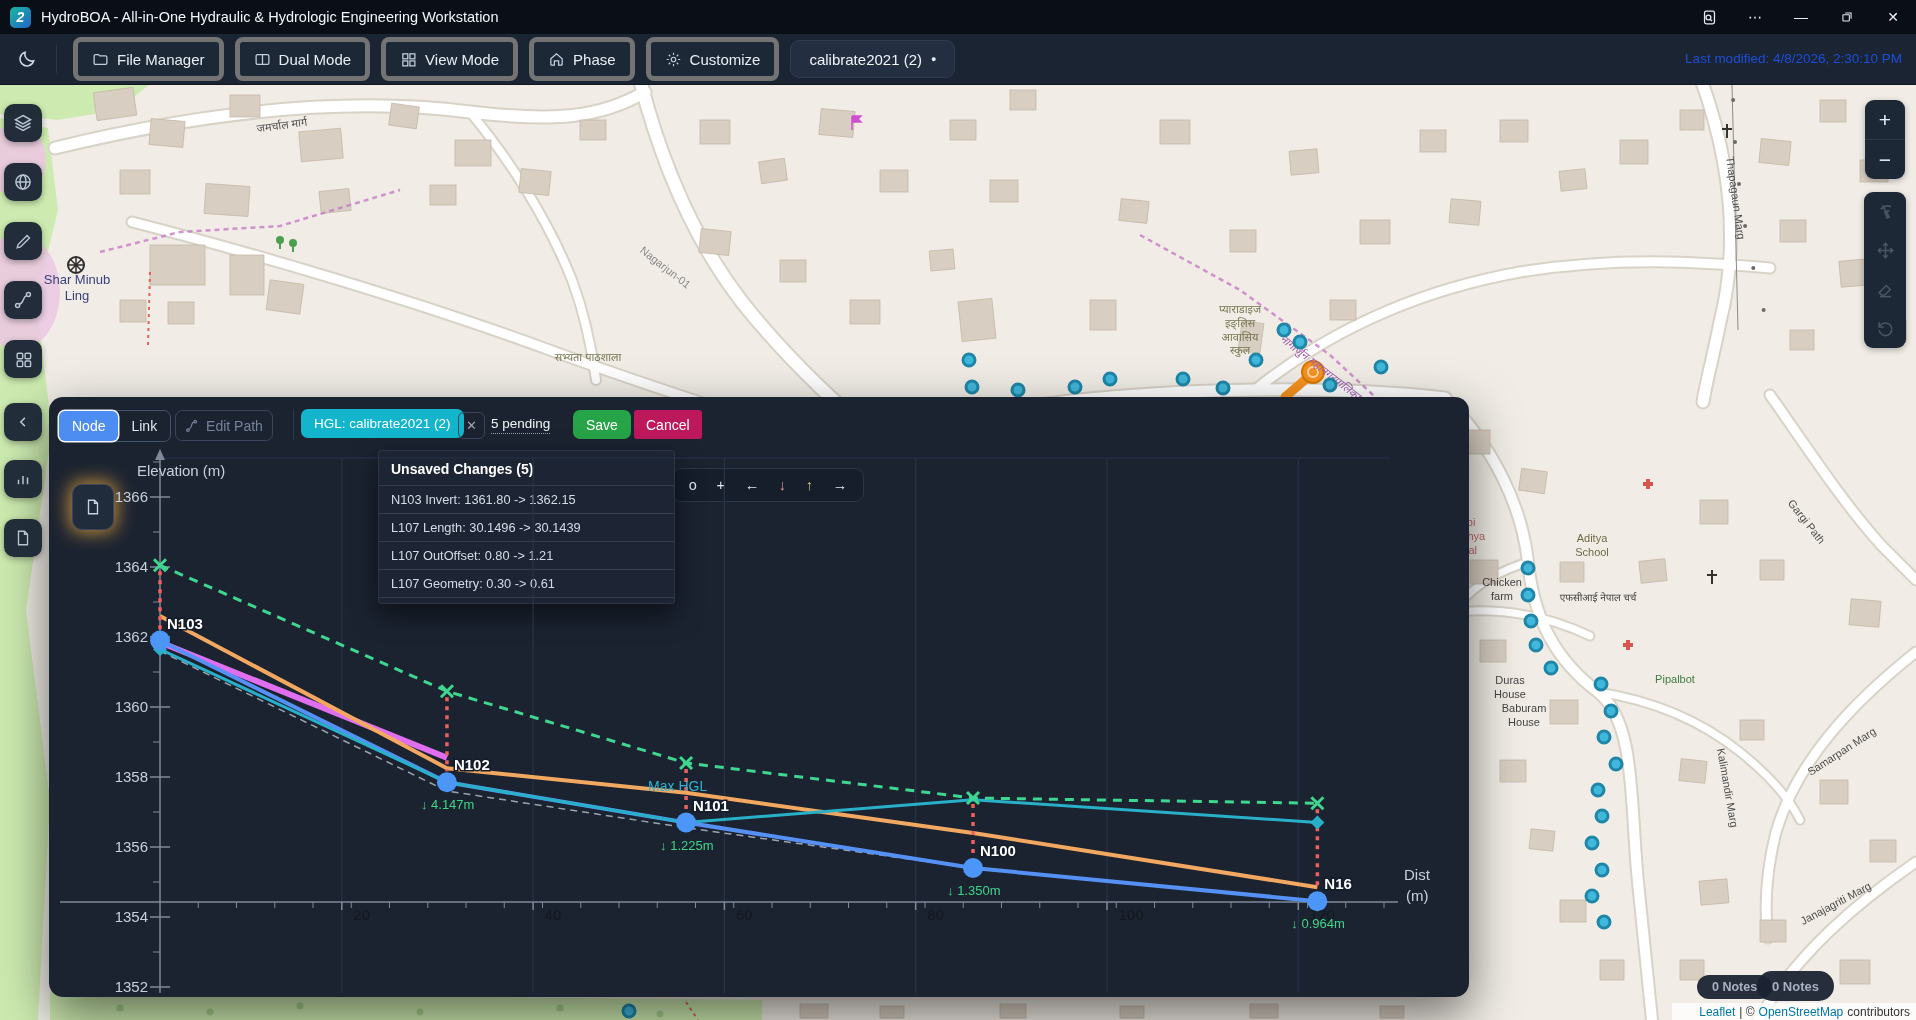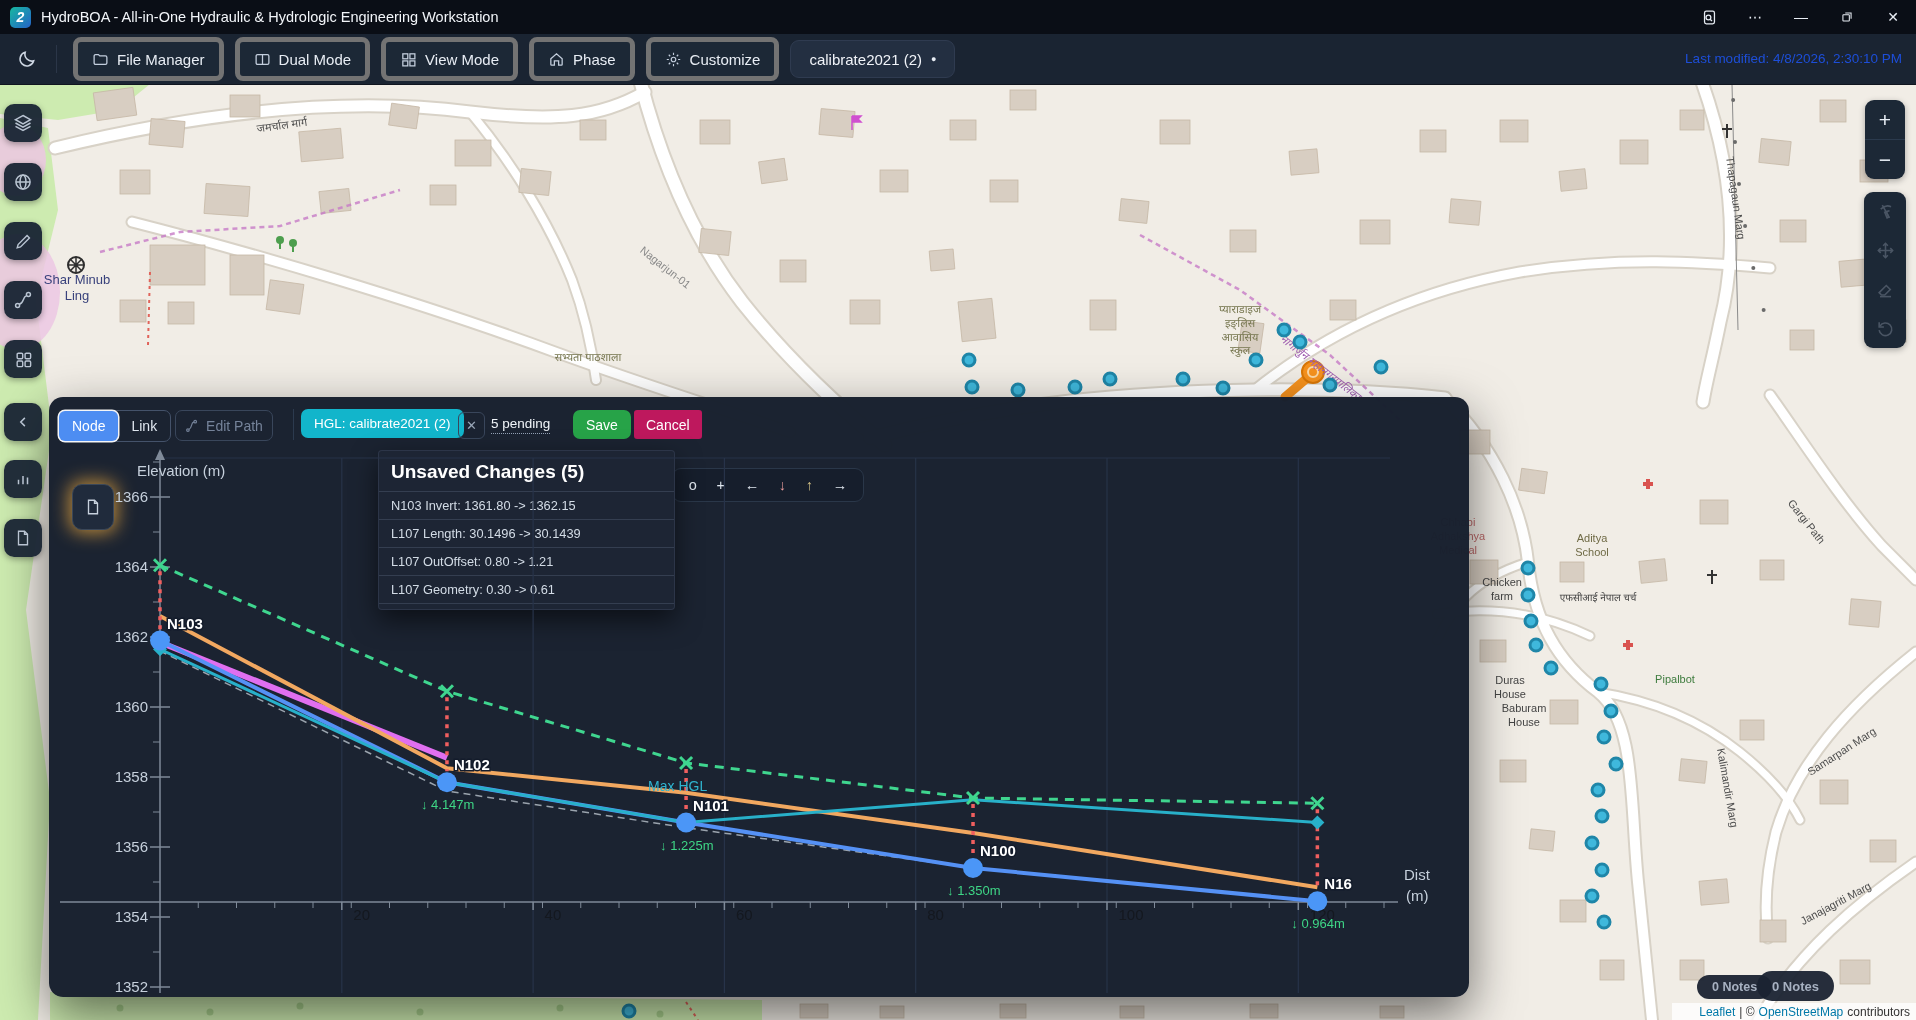--- a/index.html
+++ b/index.html
@@ -59,21 +59,21 @@
             display:flex;align-items:center;padding:0 12px;}
   #doc-float{left:23px;top:87px;width:40px;height:44px;border-radius:10px;background:#202b3c;border:1px solid #3a4759;
             display:flex;align-items:center;justify-content:center;box-shadow:0 0 18px 3px rgba(226,163,61,.8);}
   #navbox{left:623px;top:71px;width:178px;height:32px;background:#161e2c;border:1px solid #2a3749;border-radius:9px;
             display:flex;align-items:center;justify-content:space-around;padding:0 6px;font-size:14.5px;}
   #navbox span{cursor:default;}
 
   
   #dropdown{left:329px;top:53px;width:295px;background:#1d2534;border-radius:4px;z-index:23;
             box-shadow:0 10px 26px rgba(0,0,0,.55);border:1px solid rgba(90,105,130,.25);}
-  #dd-title{font-size:19px;font-weight:bold;color:#fff;padding:10px 12px 8px;}
+  #dd-title{font-size:14px;font-weight:bold;color:#fff;padding:10px 12px 8px;}
   .dd-row{font-size:12.8px;color:#d3dce6;padding:6px 12px;border-top:1px solid rgba(115,130,155,.28);}
   #dd-bottom{height:5px;border-top:1px solid rgba(115,130,155,.28);}
 
   
   #zoombox{left:1865px;top:100px;width:40px;height:79px;background:#1c2836;border-radius:9px;z-index:15;
            box-shadow:0 2px 6px rgba(0,0,0,.3);}
   .zcell{height:39px;display:flex;align-items:center;justify-content:center;color:#e8eef5;font-size:21px;}
   #zoombox .zcell:first-child{border-bottom:1px solid #2b3a4d;}
   #toolbox{left:1864px;top:192px;width:42px;height:156px;background:#1c2836;border-radius:9px;z-index:15;
            box-shadow:0 2px 6px rgba(0,0,0,.3);}

